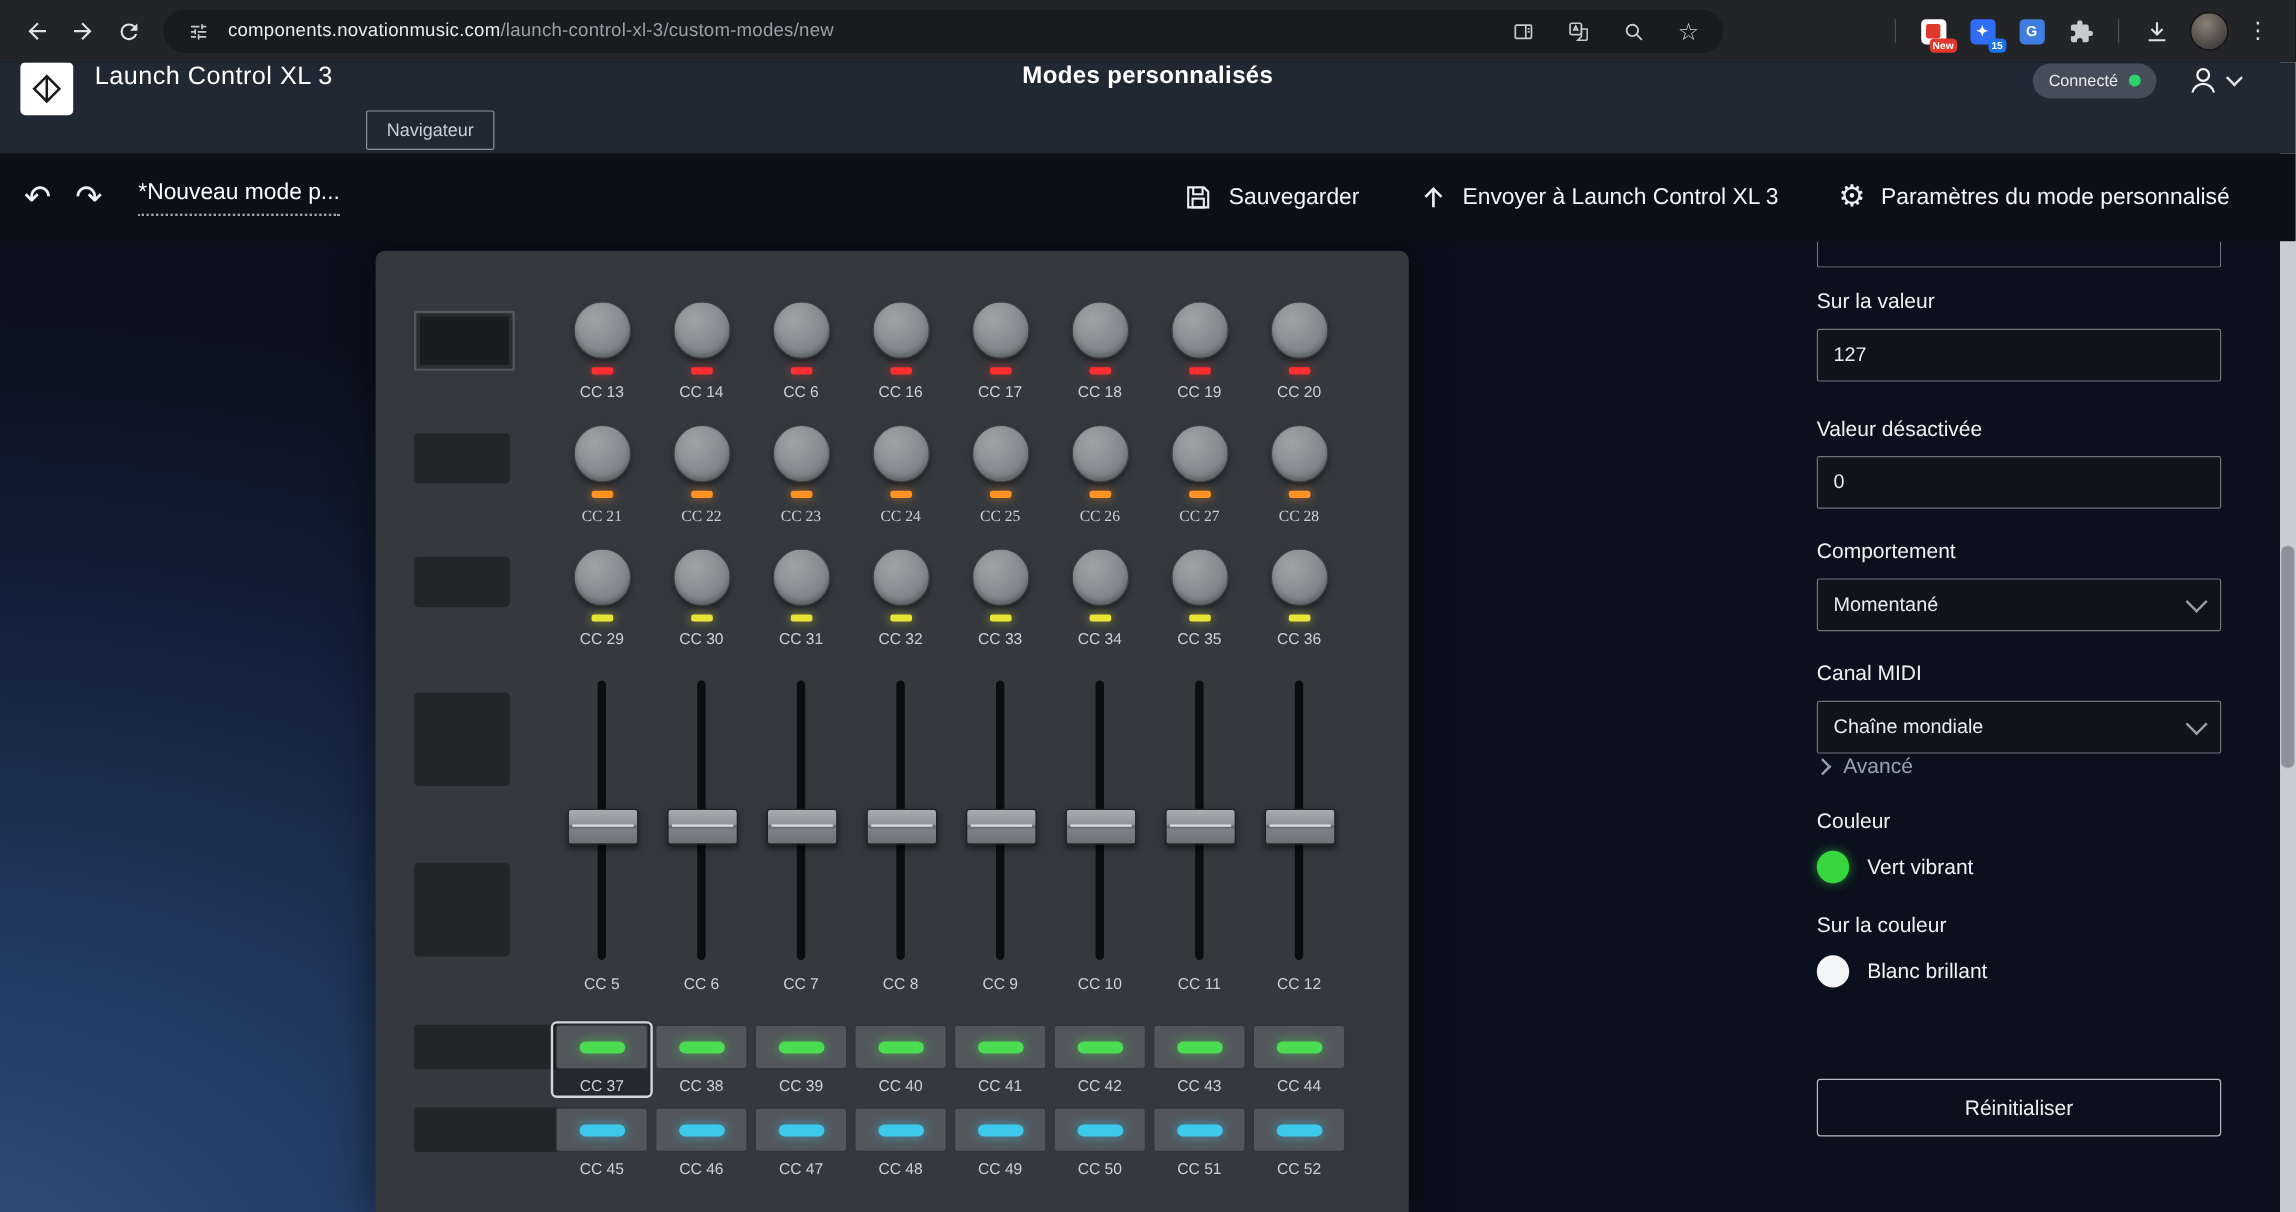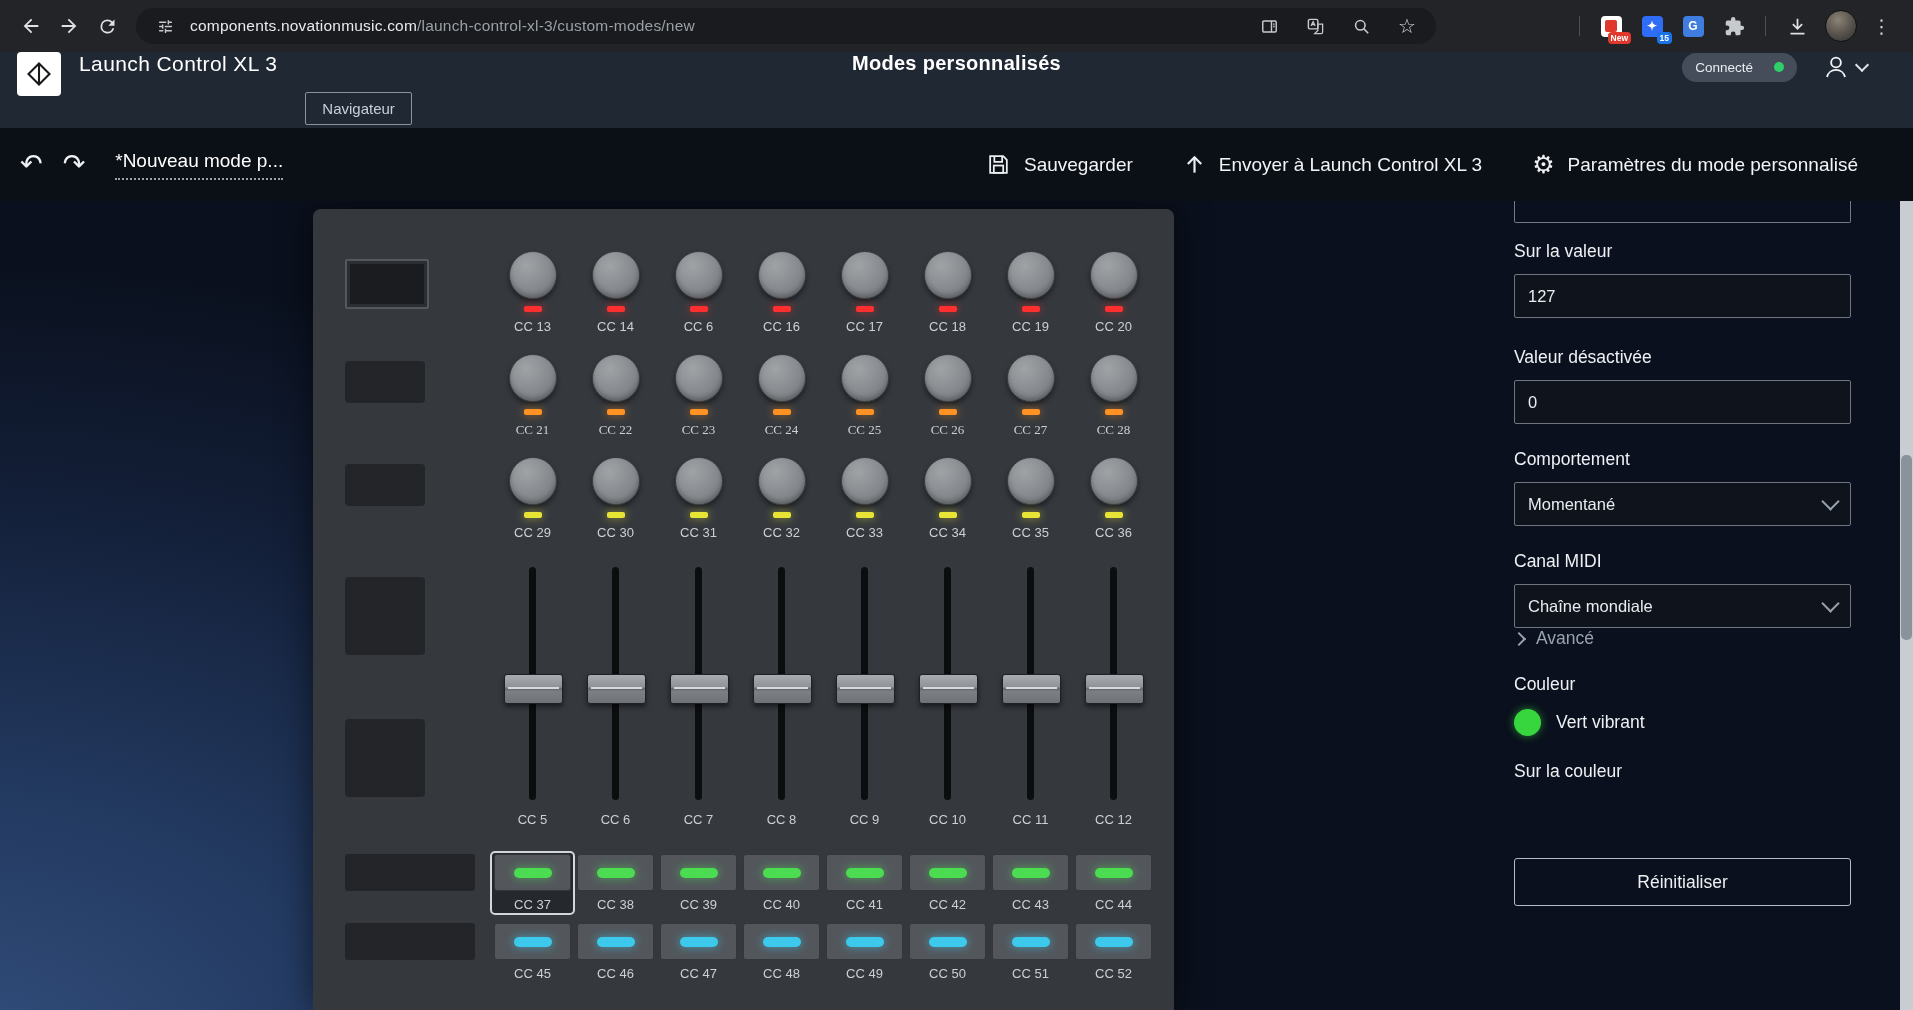--- a/index.html
+++ b/index.html
@@ -22,21 +22,21 @@
   .avatar{width:30px;height:30px;border-radius:50%;background:radial-gradient(circle at 40% 30%,#8a8276,#55504a 55%,#2f2e30);border:1px solid #111;}
   .glyph{color:#d4d7da;}
 
   
   .app-header{height:76px;background:#202834;display:flex;align-items:flex-start;padding:0 46px 0 17px;box-sizing:border-box;position:relative;z-index:5;}
   .logo-box{width:44px;height:44px;background:#fff;border-radius:4px;display:flex;align-items:center;justify-content:center;flex:none;}
   .app-title{margin-left:18px;font-size:21px;color:#fff;letter-spacing:.4px;white-space:nowrap;}
   .nav-pill{margin-left:28px;padding:7px 16px;border:1px solid #8b93a0;border-radius:2px;color:#c9cfd7;font-size:15px;background:transparent;margin-top:40px;}
   .page-title{position:absolute;left:50%;transform:translateX(-50%);font-size:20px;font-weight:bold;color:#fff;letter-spacing:.3px;}
   .header-right{margin-left:auto;display:flex;align-items:center;gap:24px;}
-  .conn-pill{height:29px;border-radius:15px;background:#454d5a;display:flex;align-items:center;padding:0 13px;gap:21px;}
+  .conn-pill{height:29px;border-radius:15px;background:#454d5a;display:flex;align-items:center;padding:0 13px;gap:9px;}
   .conn-text{font-size:13.5px;color:#e9ecf0;}
   .conn-dot{width:10px;height:10px;border-radius:50%;background:#2fd06a;}
   .account{display:flex;align-items:center;gap:6px;}
   .chev-down-sm{width:8px;height:8px;border-right:2px solid #dfe3e8;border-bottom:2px solid #dfe3e8;transform:rotate(45deg);margin-top:-4px;}
 
   
   .toolbar{height:73px;background:#0b0f16;display:flex;align-items:center;padding:0 55px 0 20px;box-sizing:border-box;position:relative;z-index:5;}
   .tb-icon{font-size:27px;color:#eff1f4;line-height:1;}
   .undo-redo{display:flex;align-items:center;gap:20px;}
   .mode-name{margin-left:30px;font-size:19px;color:#fff;border-bottom:2px dotted #9aa2ad;padding-bottom:6px;white-space:nowrap;}
@@ -45,21 +45,21 @@
 
   
   .content{position:relative;height:809px;overflow:hidden;background:radial-gradient(1500px 1000px at -3% 108%, #33507e 0%, #233a61 28%, #131f38 58%, #0a101d 82%);}
 
   
   .panel{position:absolute;left:313px;top:8px;width:861px;height:801px;background:#35393e;border-radius:8px 8px 0 0;box-shadow:0 0 35px rgba(0,0,0,.55);}
   .display{position:absolute;left:32px;top:50px;width:80px;height:46px;background:#1a1c1f;border:2px solid #54585c;box-shadow:inset 0 0 0 3px #2a2d31;border-radius:2px;}
   .sq{position:absolute;left:32px;width:80px;background:#232529;border-radius:4px;}
   .row-rect{position:absolute;left:32px;width:130px;height:37px;background:#232529;border-radius:3px;}
 
-  .knob-row,.pad-row,.fader-row,.fader-labels{position:absolute;left:178px;display:flex;justify-content:flex-end;}
+  .knob-row,.pad-row,.fader-row,.fader-labels{position:absolute;left:147px;display:flex;justify-content:flex-end;}
   .cell{width:83px;display:flex;flex-direction:column;align-items:center;}
   .knob{width:46px;height:46px;border-radius:50%;background:radial-gradient(circle at 36% 30%,#a0a3a6,#868a8e 55%,#6d7074);border:1px solid #3c3f42;box-shadow:0 3px 5px rgba(0,0,0,.45),inset 0 -3px 4px rgba(0,0,0,.22);}
   .indicator{width:18px;height:6px;border-radius:2px;margin-top:7px;}
   .ctl-label{margin-top:7px;font-size:13px;color:#cdd0d3;white-space:nowrap;}
 
   .fader-row{top:358px;}
   .fader-cell{width:83px;height:233px;position:relative;}
   .fader-track{position:absolute;left:38px;top:0;width:7px;height:233px;background:#0c0d0f;border-radius:4px;}
   .fader-cap{position:absolute;left:13px;top:107px;width:57px;height:28px;background:linear-gradient(#a9acb0 0%,#8f9296 42%,#63666a 50%,#7c7f83 58%,#6f7276 100%);border:1px solid #1f2123;border-radius:3px;box-shadow:0 3px 5px rgba(0,0,0,.5);}
   .cap-line{position:absolute;left:3px;right:3px;top:12px;height:2px;background:#d6d9dc;}
@@ -562,20 +562,24 @@
       <span>Avancé</span>
     </div>
 
     <div class="ins-label mt24">Couleur</div>
     <div class="color-row mt14">
       <span class="swatch" style="box-shadow: rgba(60, 220, 70, 0.55) 0px 0px 9px; background: rgb(56, 214, 62);"></span>
       <span class="swatch-label">Vert vibrant</span>
     </div>
 
     <div class="ins-label mt24">Sur la couleur</div>
+    <div class="color-row mt14">
+      <span class="swatch" style="background: rgb(243, 245, 247);"></span>
+      <span class="swatch-label">Blanc brillant</span>
+    </div>
 
     <button class="reset-btn mt76">Réinitialiser</button>
   </div>
 </div>
 
 <div class="scrollbar">
   <div class="scroll-thumb"></div>
 </div>
 
 </body></html>

